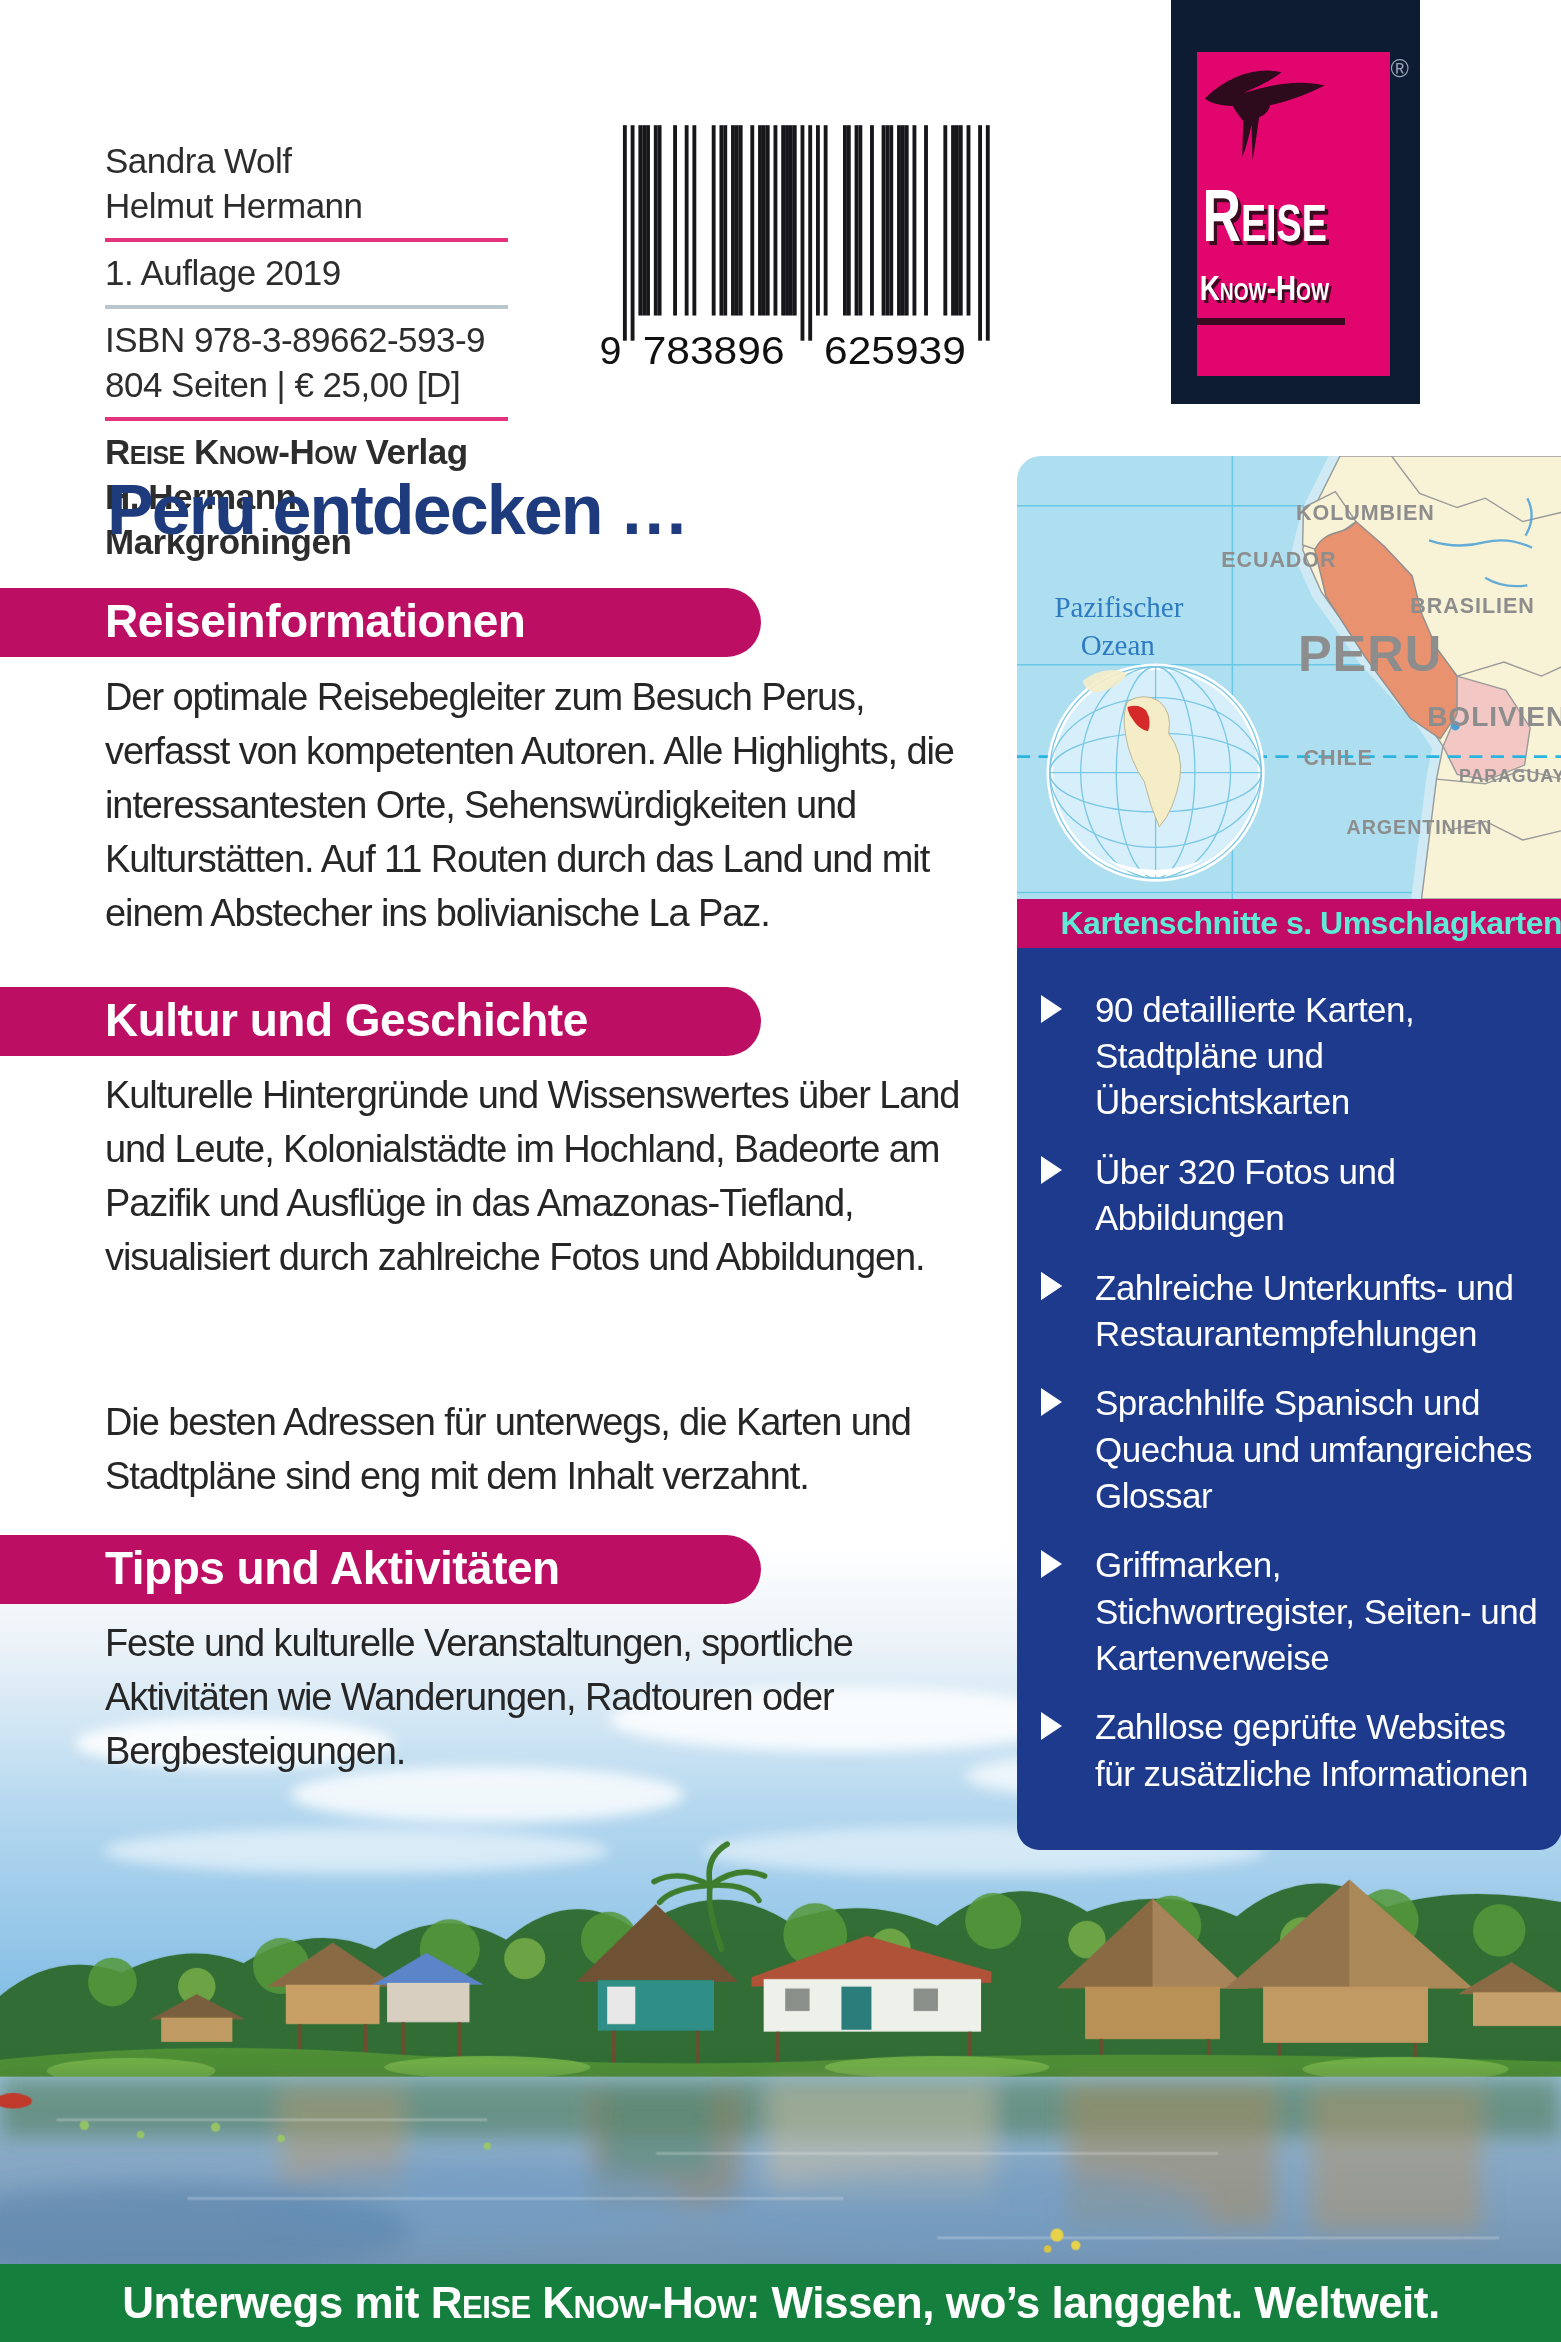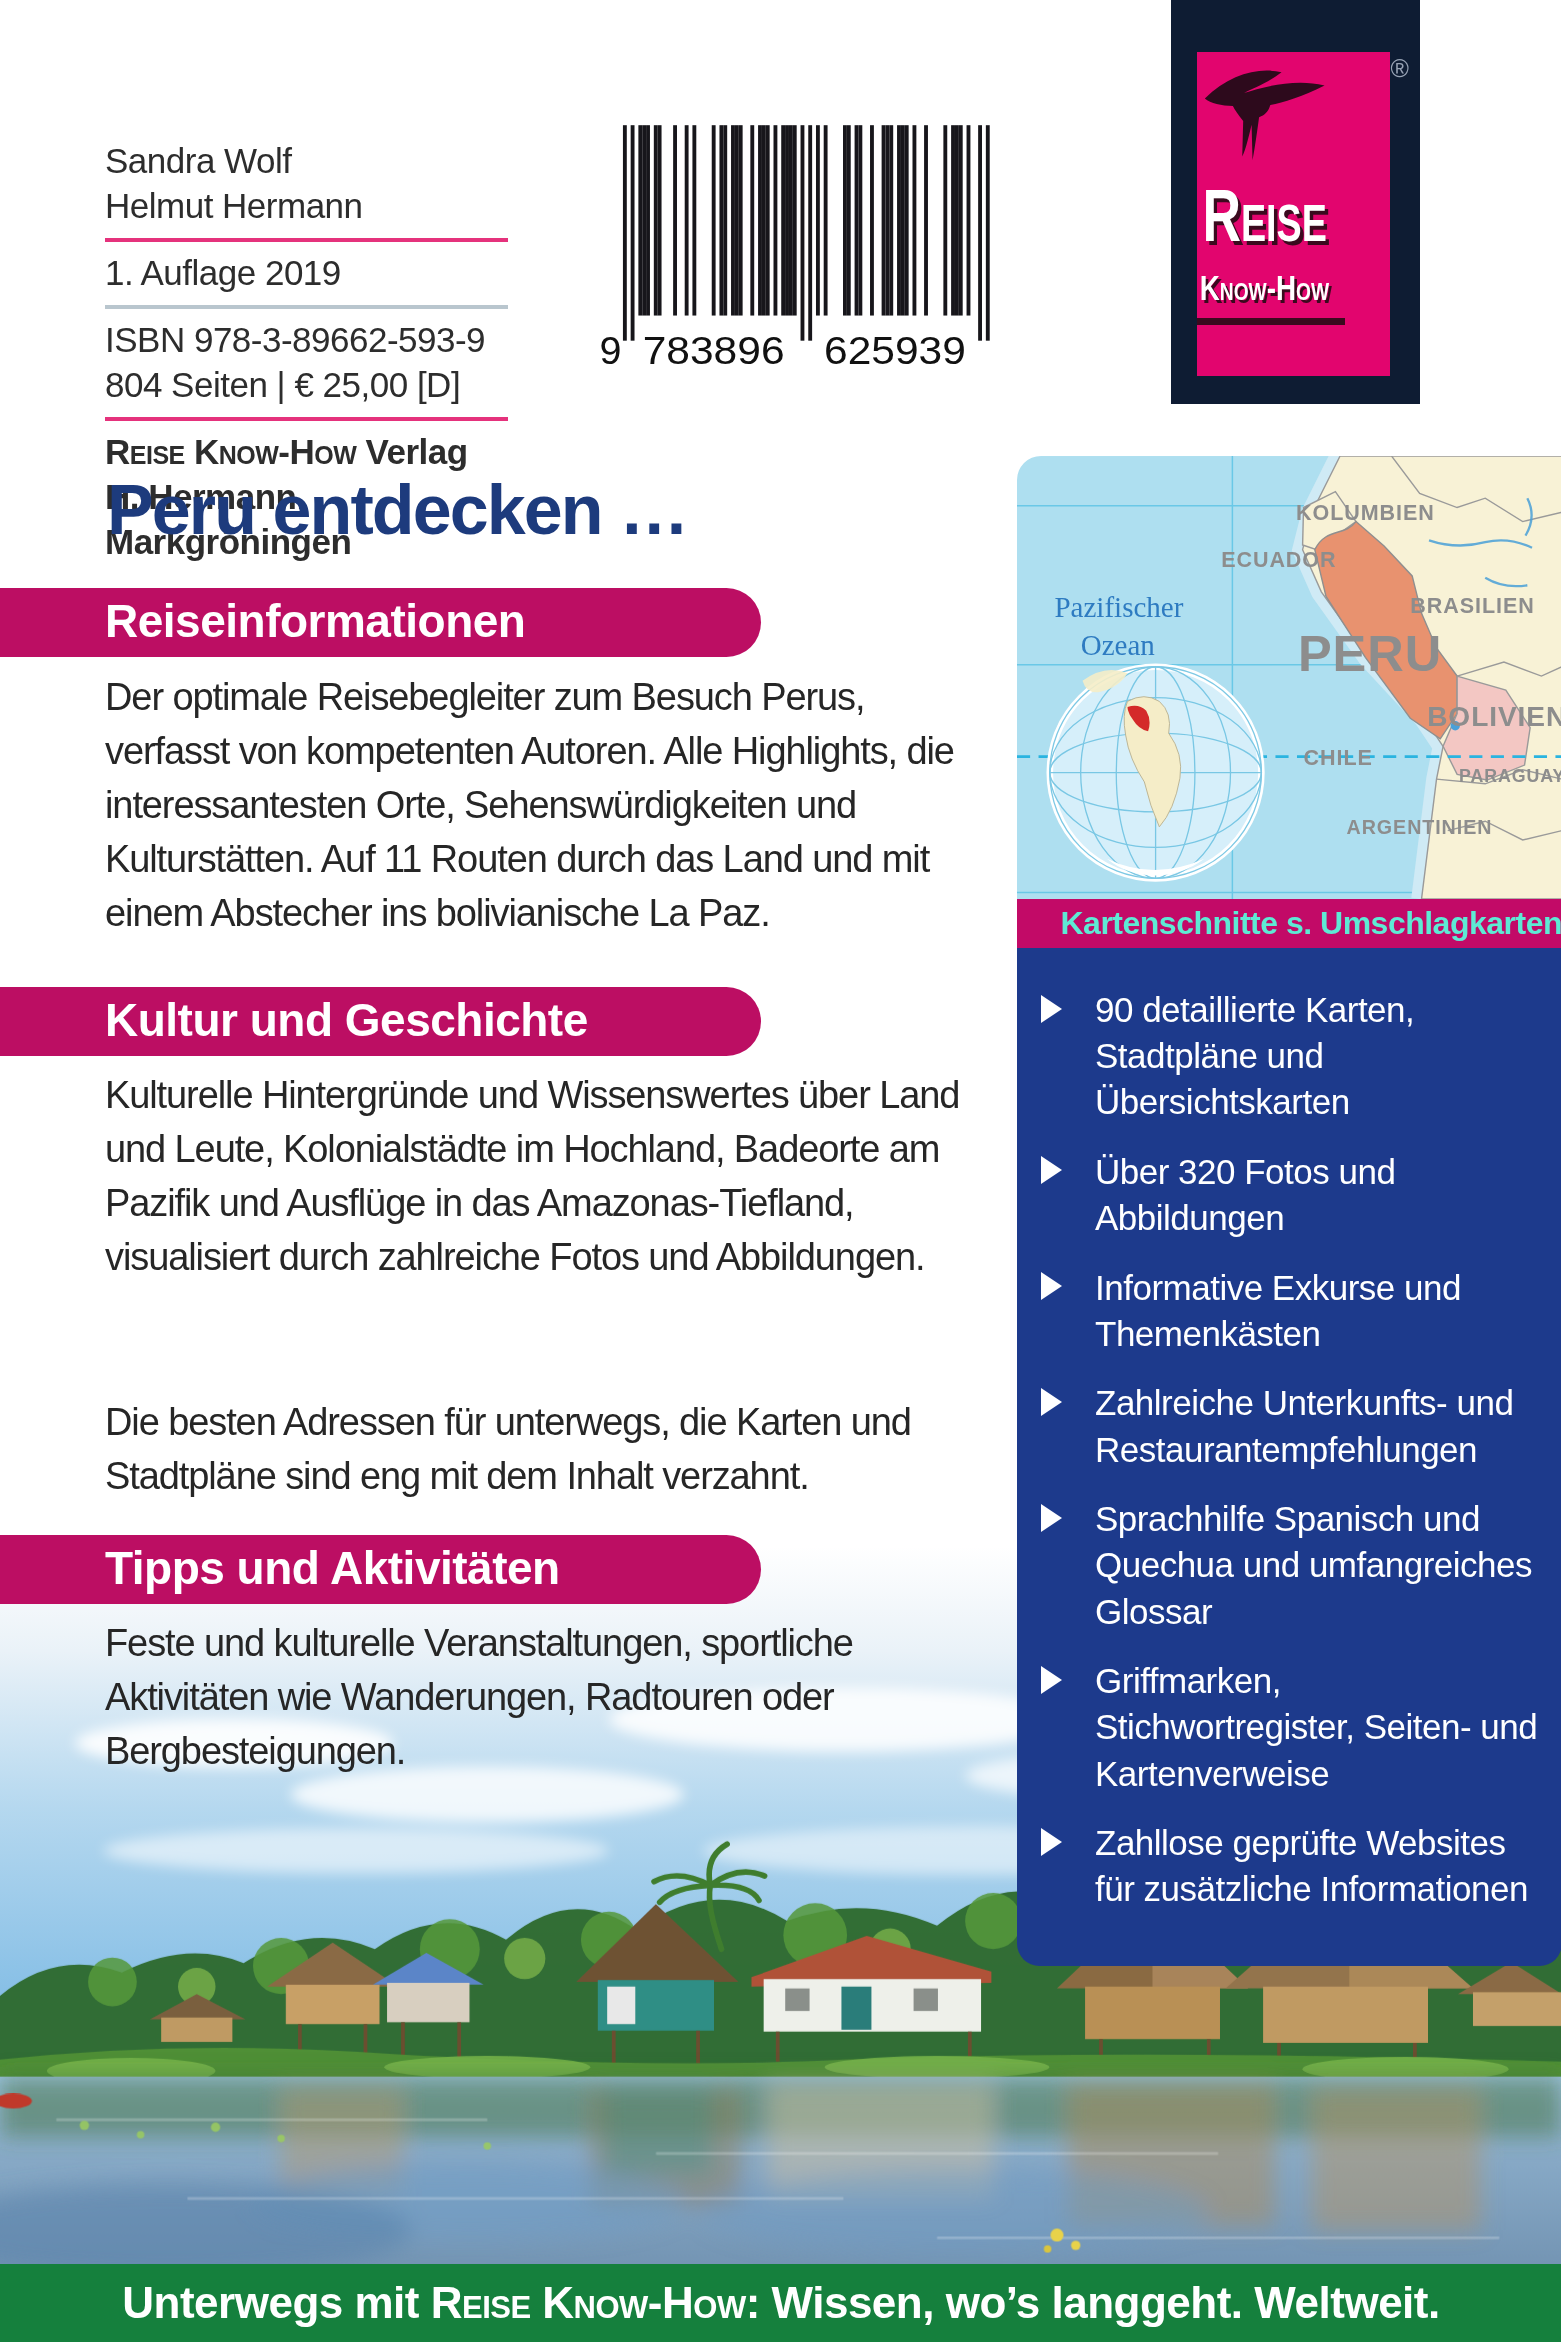--- a/index.html
+++ b/index.html
@@ -357,21 +357,21 @@
         <path d="M118,262 q18,-10 34,0 q14,12 10,34 q16,22 12,48 q-6,34 -22,52 q-10,-22 -16,-48 q-16,-24 -20,-50 q-4,-22 2,-36 Z" fill="#f5edc8" stroke="#b9b292" stroke-width="1"></path>
         <path d="M70,240 q24,-18 48,-8 q-10,16 -30,20 q-14,2 -18,-12 Z" fill="#f5edc8" opacity="0.9"></path>
         <path d="M118,268 q12,-4 20,4 q6,10 2,22 q-10,-2 -16,-12 q-6,-8 -6,-14 Z" fill="#d42a2a"></path>
         <path d="M96,430 q50,24 104,0 q-24,18 -52,18 q-30,0 -52,-18 Z" fill="#ffffff"></path>
       </g>
     </svg>
     <div class="map-banner">Kartenschnitte s. Umschlagkarten</div>
     <ul class="features">
       <li><span class="tri"></span><span>90 detaillierte Karten, Stadtpläne und Übersichtskarten</span></li>
       <li><span class="tri"></span><span>Über 320 Fotos und Abbildungen</span></li>
-      <li><span class="tri"></span><span>Informative Exkurse und Themenkästen</span></li>
+      <li><span class="tri"></span></li>
       <li><span class="tri"></span><span>Zahlreiche Unterkunfts- und Restaurantempfehlungen</span></li>
       <li><span class="tri"></span><span>Sprachhilfe Spanisch und Quechua und umfangreiches Glossar</span></li>
       <li><span class="tri"></span><span>Griffmarken, Stichwortregister, Seiten- und Kartenverweise</span></li>
       <li><span class="tri"></span><span>Zahllose geprüfte Websites für zusätzliche Informationen</span></li>
     </ul>
   </div>
 
   <div class="footer">
     <span>Unterwegs mit </span><span class="sc">Reise Know-How</span><span>: Wissen, wo’s langgeht. Weltweit.</span>
   </div>

